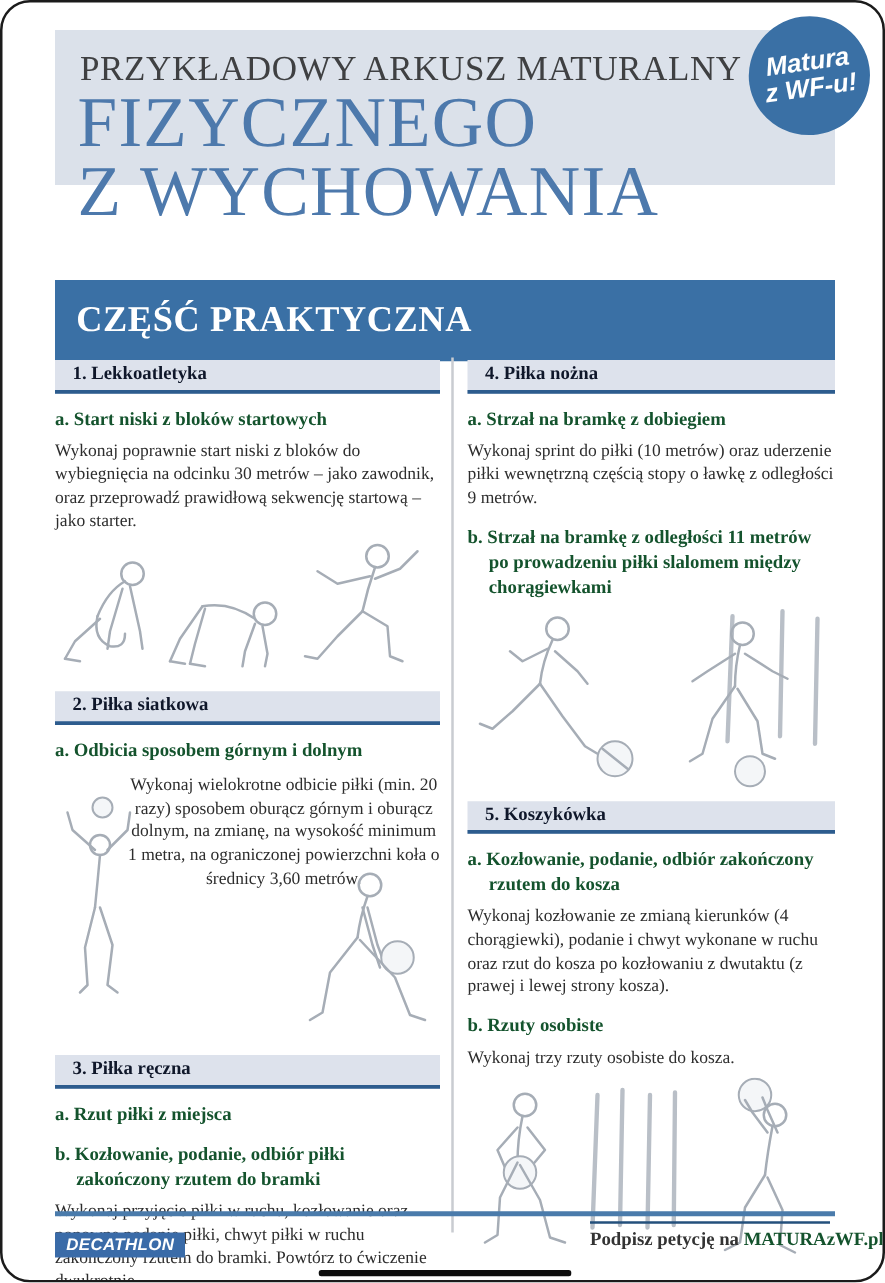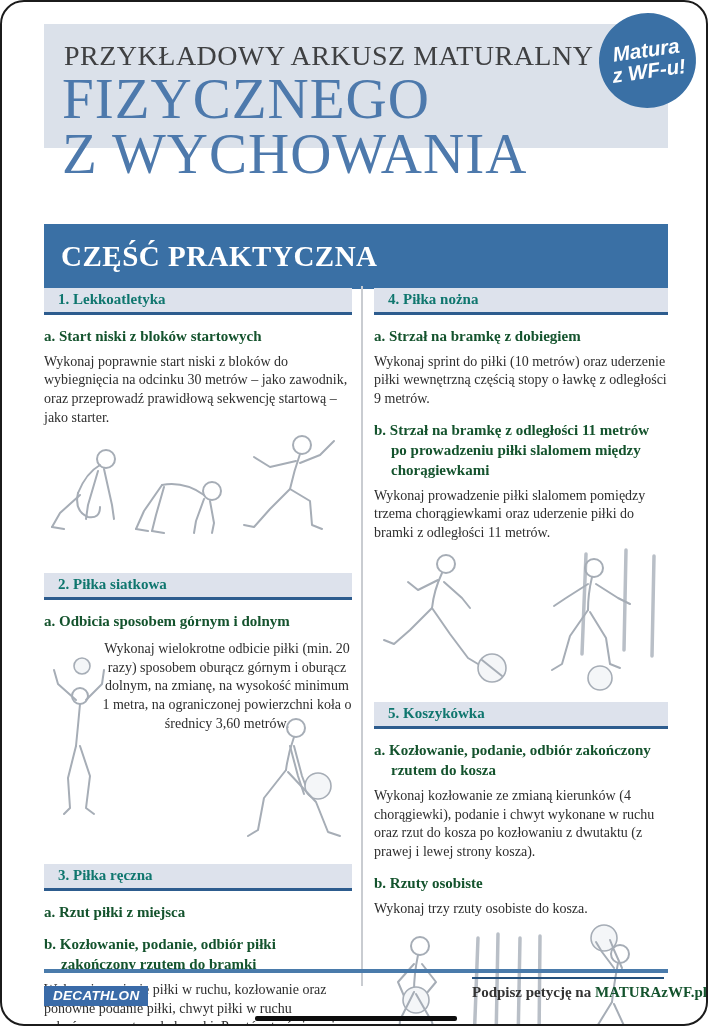--- a/index.html
+++ b/index.html
@@ -47,21 +47,21 @@
   .col { position:absolute; top:286px; font-size:14px; line-height:1.33; }
   .col-left  { left:42px;  width:308px; }
   .col-right { left:372px; width:294px; }
   .col-divider {
     position:absolute; left:359px; top:284px; width:2px; height:700px;
     background:#c9ccd1;
   }
 
   .sec-header {
     background:#dde2ec; border-bottom:3px solid #2d5c8e;
-    padding:2px 6px 2px 14px; font-weight:bold; font-size:15px; color:#0f766e;
+    padding:2px 6px 2px 14px; font-weight:bold; font-size:15px; color:#0f172a;
   }
   .sub-label {
     font-weight:bold; font-size:15px; color:#14532d;
     margin-top:12px; padding-left:17px; text-indent:-17px;
   }
   .para { margin-top:6px; color:#2d2d2d; }
 
   .illus { display:block; }
   .sketch { stroke:#a6adb6; stroke-width:2; fill:none;
             stroke-linecap:round; stroke-linejoin:round; }
@@ -155,21 +155,21 @@
       <g class="sketch">
         <circle cx="258" cy="18" r="9"></circle>
         <path d="M256 27 Q250 44 246 62"></path>
         <path d="M252 34 L226 40 L210 30"></path>
         <path d="M256 36 L276 28 L290 14"></path>
         <path d="M246 62 L266 74 L268 98 L278 102"></path>
         <path d="M246 62 L226 82 L210 100 L200 98"></path>
       </g>
     </svg>
 
-    <div class="sec-header" style="margin-top:24px;">
+    <div class="sec-header" style="margin-top:4px;">
       <span>2. Piłka siatkowa</span>
     </div>
     <div class="sub-label">a. Odbicia sposobem górnym i dolnym</div>
 
     <div class="vb-block">
       <p class="vb-text">Wykonaj wielokrotne odbicie piłki (min. 20 razy) sposobem oburącz górnym i oburącz dolnym, na zmianę, na wysokość minimum 1 metra, na ograniczonej powierzchni koła o średnicy 3,60 metrów.</p>
       <svg class="illus vb-fig-left" width="78" height="206" viewBox="0 0 78 206">
         <g class="sketch">
           <circle cx="42" cy="16" r="8" class="sketch-fill"></circle>
           <circle cx="40" cy="46" r="8"></circle>
@@ -203,21 +203,20 @@
   </div>
 
   <div class="col col-right">
 
     <div class="sec-header">
       <span>4. Piłka nożna</span>
     </div>
     <div class="sub-label">a. Strzał na bramkę z dobiegiem</div>
     <p class="para">Wykonaj sprint do piłki (10 metrów) oraz uderzenie piłki wewnętrzną częścią stopy o ławkę z odległości 9 metrów.</p>
     <div class="sub-label">b. Strzał na bramkę z odległości 11 metrów po prowadzeniu piłki slalomem między chorągiewkami</div>
-    <p class="para">Wykonaj prowadzenie piłki slalomem pomiędzy trzema chorągiewkami oraz uderzenie piłki do bramki z odległości 11 metrów.</p>
 
     <svg class="illus" width="294" height="150" viewBox="0 0 294 150" style="margin-top:4px;">
 
       <g class="sketch">
         <circle cx="72" cy="18" r="9"></circle>
         <path d="M68 27 Q60 44 58 62"></path>
         <path d="M64 34 L44 44 L34 36"></path>
         <path d="M70 36 L88 52 L96 62"></path>
         <path d="M58 62 L36 84 L20 98 L10 94"></path>
         <path d="M58 62 L76 88 L94 112 L104 118"></path>

